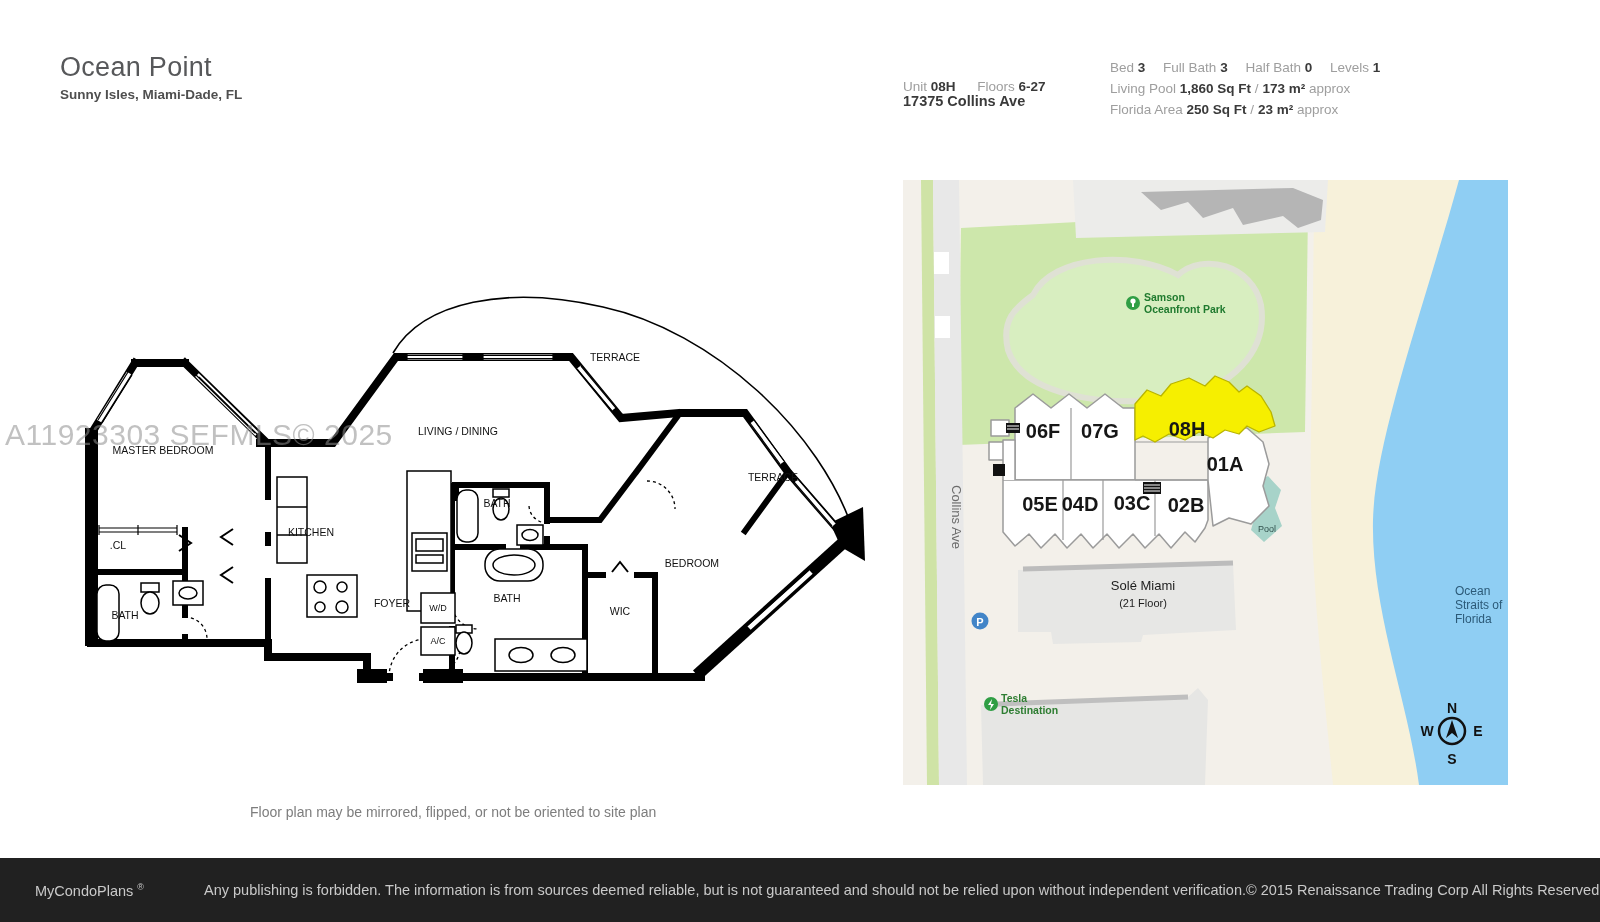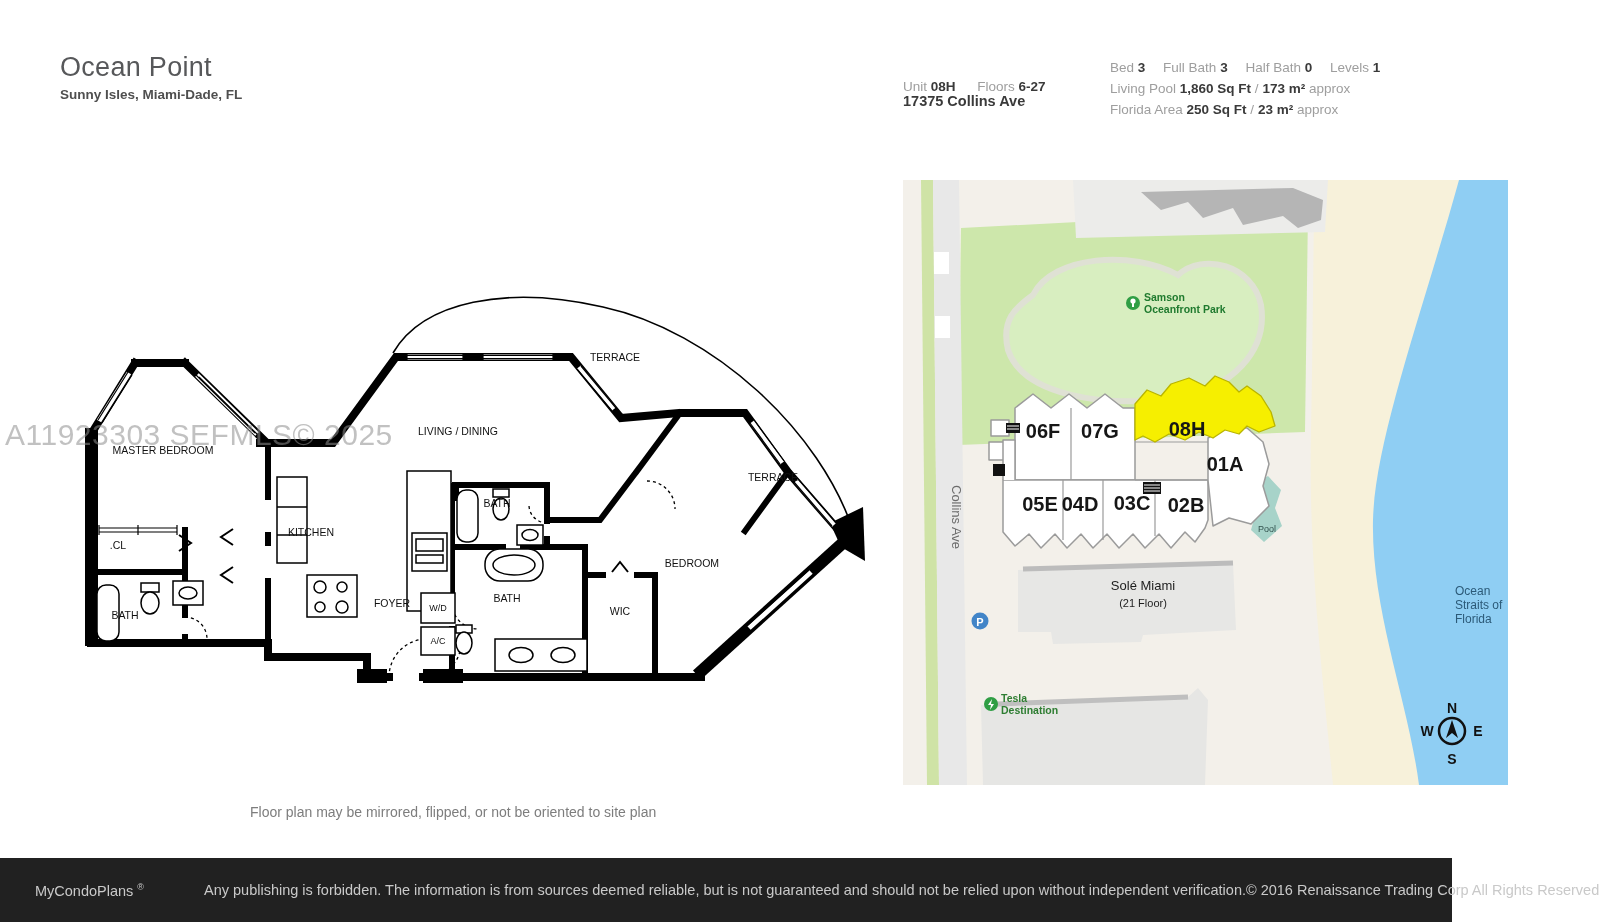--- a/index.html
+++ b/index.html
@@ -16,21 +16,21 @@
   .stats b{color:#3a3a3a;}
   .stats .gap{display:inline-block;width:14px;}
   
   .watermark{position:absolute;left:5px;top:418px;font-size:30px;color:#8f8f8f;opacity:.55;
              white-space:nowrap;letter-spacing:.5px;z-index:3;}
   
   .plan{position:absolute;left:55px;top:285px;width:810px;height:400px;z-index:2;}
   .map{position:absolute;left:903px;top:180px;width:605px;height:605px;z-index:1;}
   .note{position:absolute;left:250px;top:804px;font-size:14px;color:#7d7d7d;}
   
-  .footer{position:absolute;left:0;top:858px;width:1452px;height:64px;background:#212121;
+  .footer{position:absolute;left:0;top:858px;width:1600px;height:64px;background:#212121;
           display:flex;align-items:center;color:#c9c9c9;font-size:14.5px;}
   .footer .brand{margin-left:35px;white-space:nowrap;}
   .footer .brand sup{font-size:9px;}
   .footer .disc{margin-left:60px;white-space:nowrap;}
   .footer .copy{margin-left:auto;margin-right:32px;white-space:nowrap;}
   
   svg text{font-family:"Liberation Sans",sans-serif;}
   .rm{font-size:10.5px;fill:#111;}
   .rm-s{font-size:9px;fill:#111;}
   .unit{font-size:20px;font-weight:bold;fill:#161616;}
@@ -276,16 +276,16 @@
     </g>
   </svg>
 
   <div class="note">Floor plan may be mirrored, flipped, or not be oriented to site plan</div>
 
   <div class="footer">
     <span class="brand">
       <span>MyCondoPlans</span>&nbsp;<sup>®</sup>
     </span>
     <span class="disc">Any publishing is forbidden. The information is from sources deemed reliable, but is not guaranteed and should not be relied upon without independent verification.</span>
-    <span class="copy">© 2016 Renaissance Trading Corp  All Rights Reserved</span>
+    <span class="copy">© 2015 Renaissance Trading Corp  All Rights Reserved</span>
   </div>
 
 </div>
 
 </body></html>

